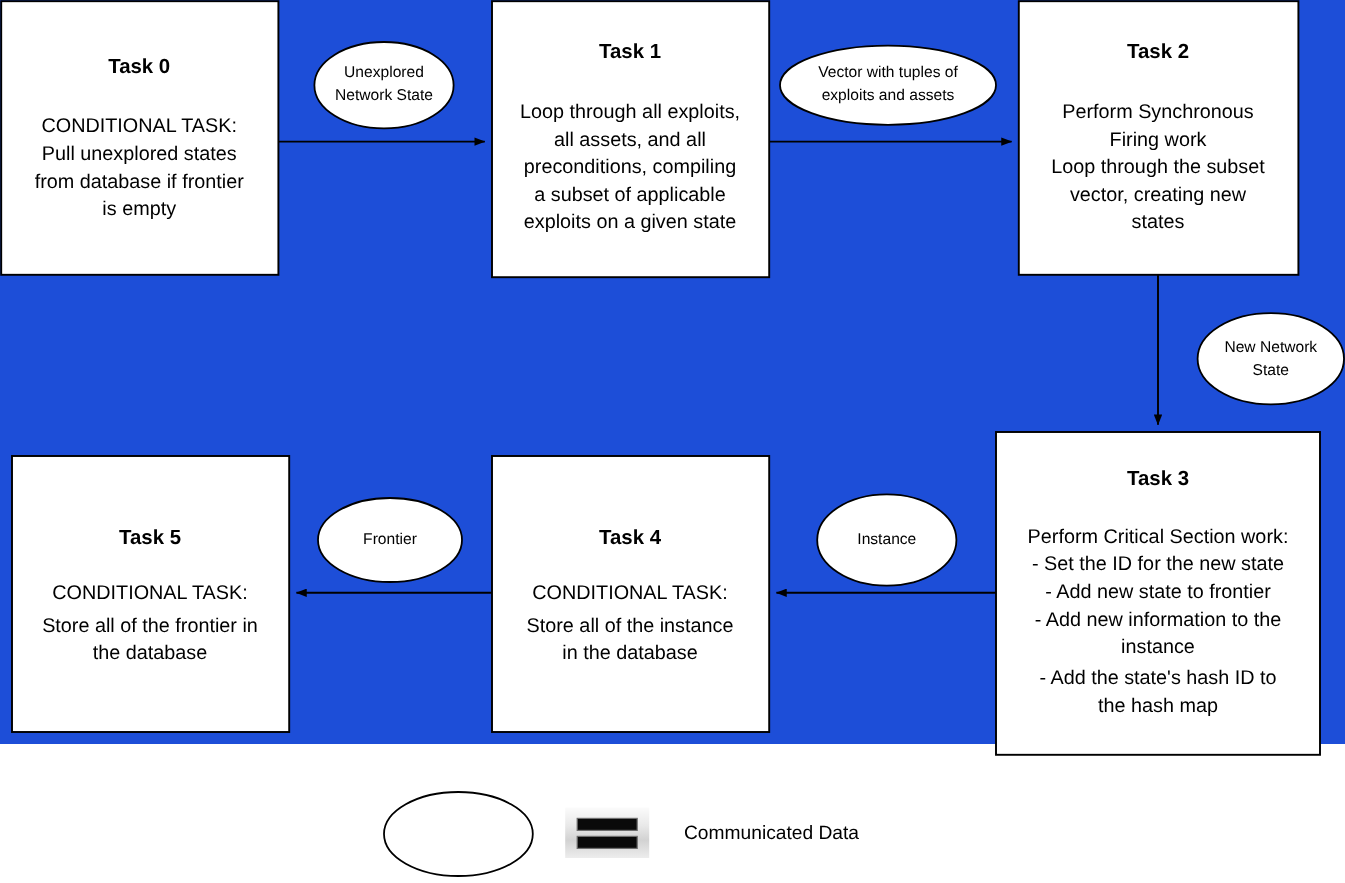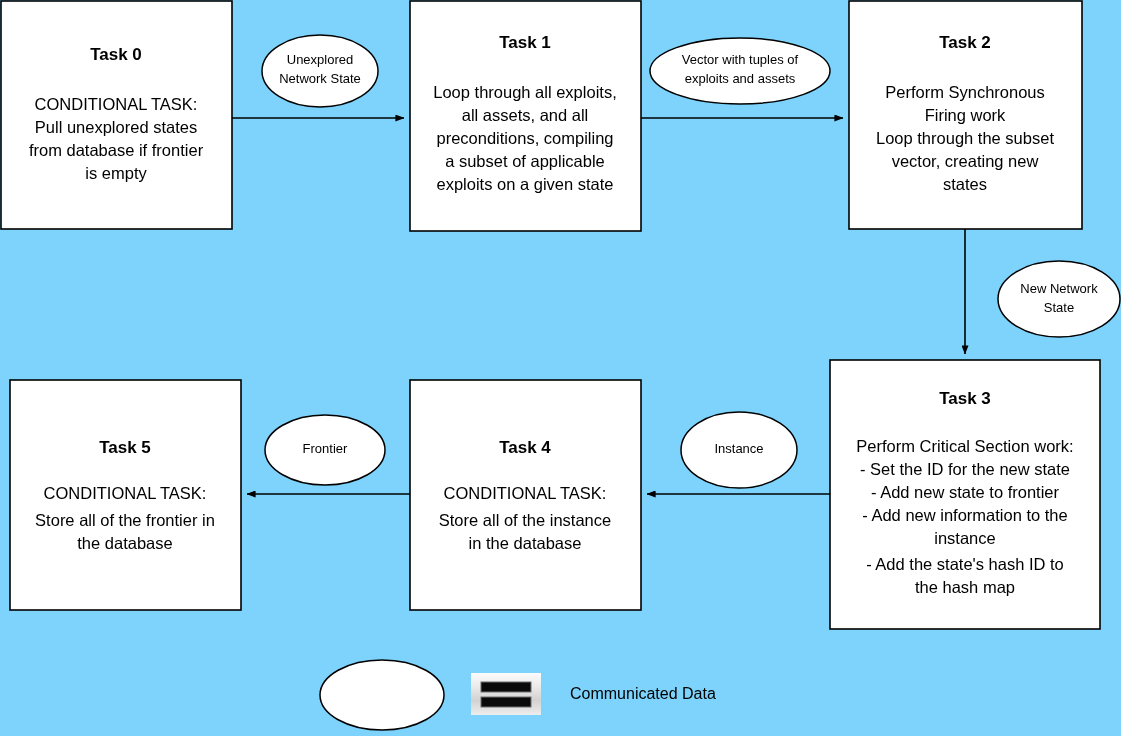--- a/index.html
+++ b/index.html
@@ -9,22 +9,22 @@
   }
   body {
     width: 1121px;
     height: 736px;
     font-family: "Liberation Sans", sans-serif;
     overflow: hidden;
   }
   #diagram-root {
     position: relative;
     width: 1121px;
-    height: 736px;
-    background: #7dd3fc;
+    height: 620px;
+    background: #1d4ed8;
   }
   svg.canvas {
     position: absolute;
     top: 0;
     left: 0;
     width: 1121px;
     height: 736px;
   }
   .node-box {
     fill: #ffffff;

